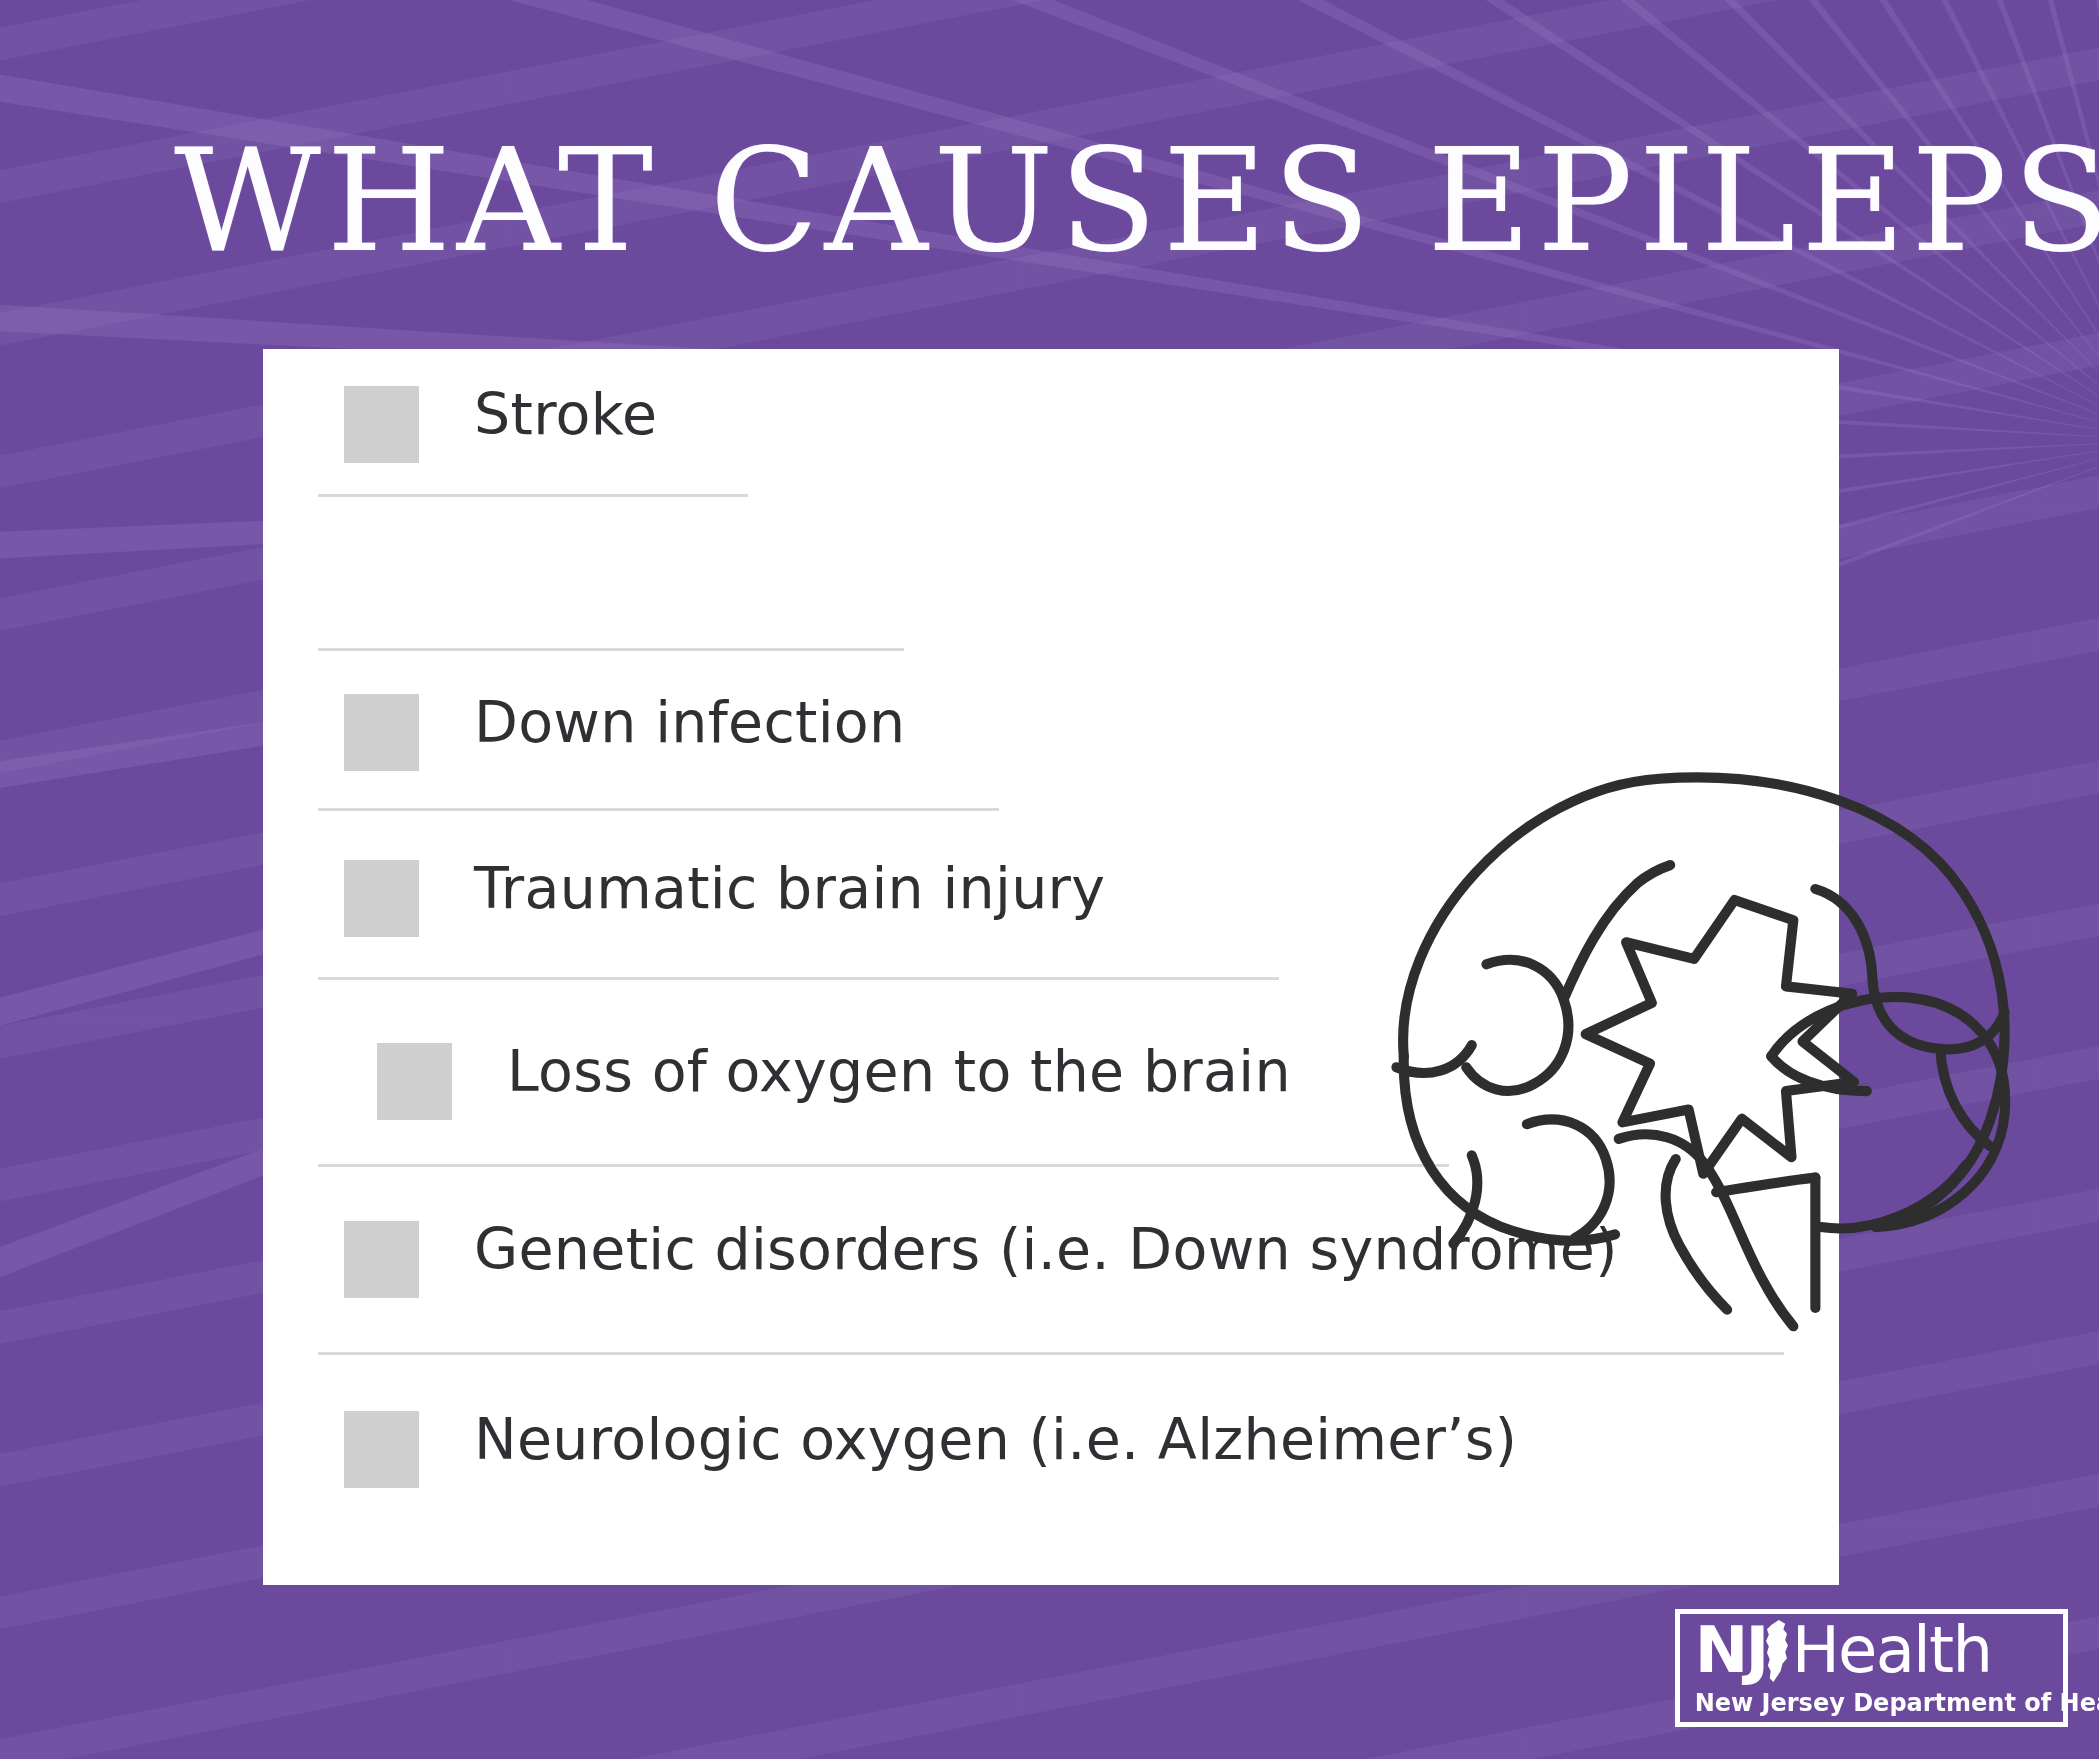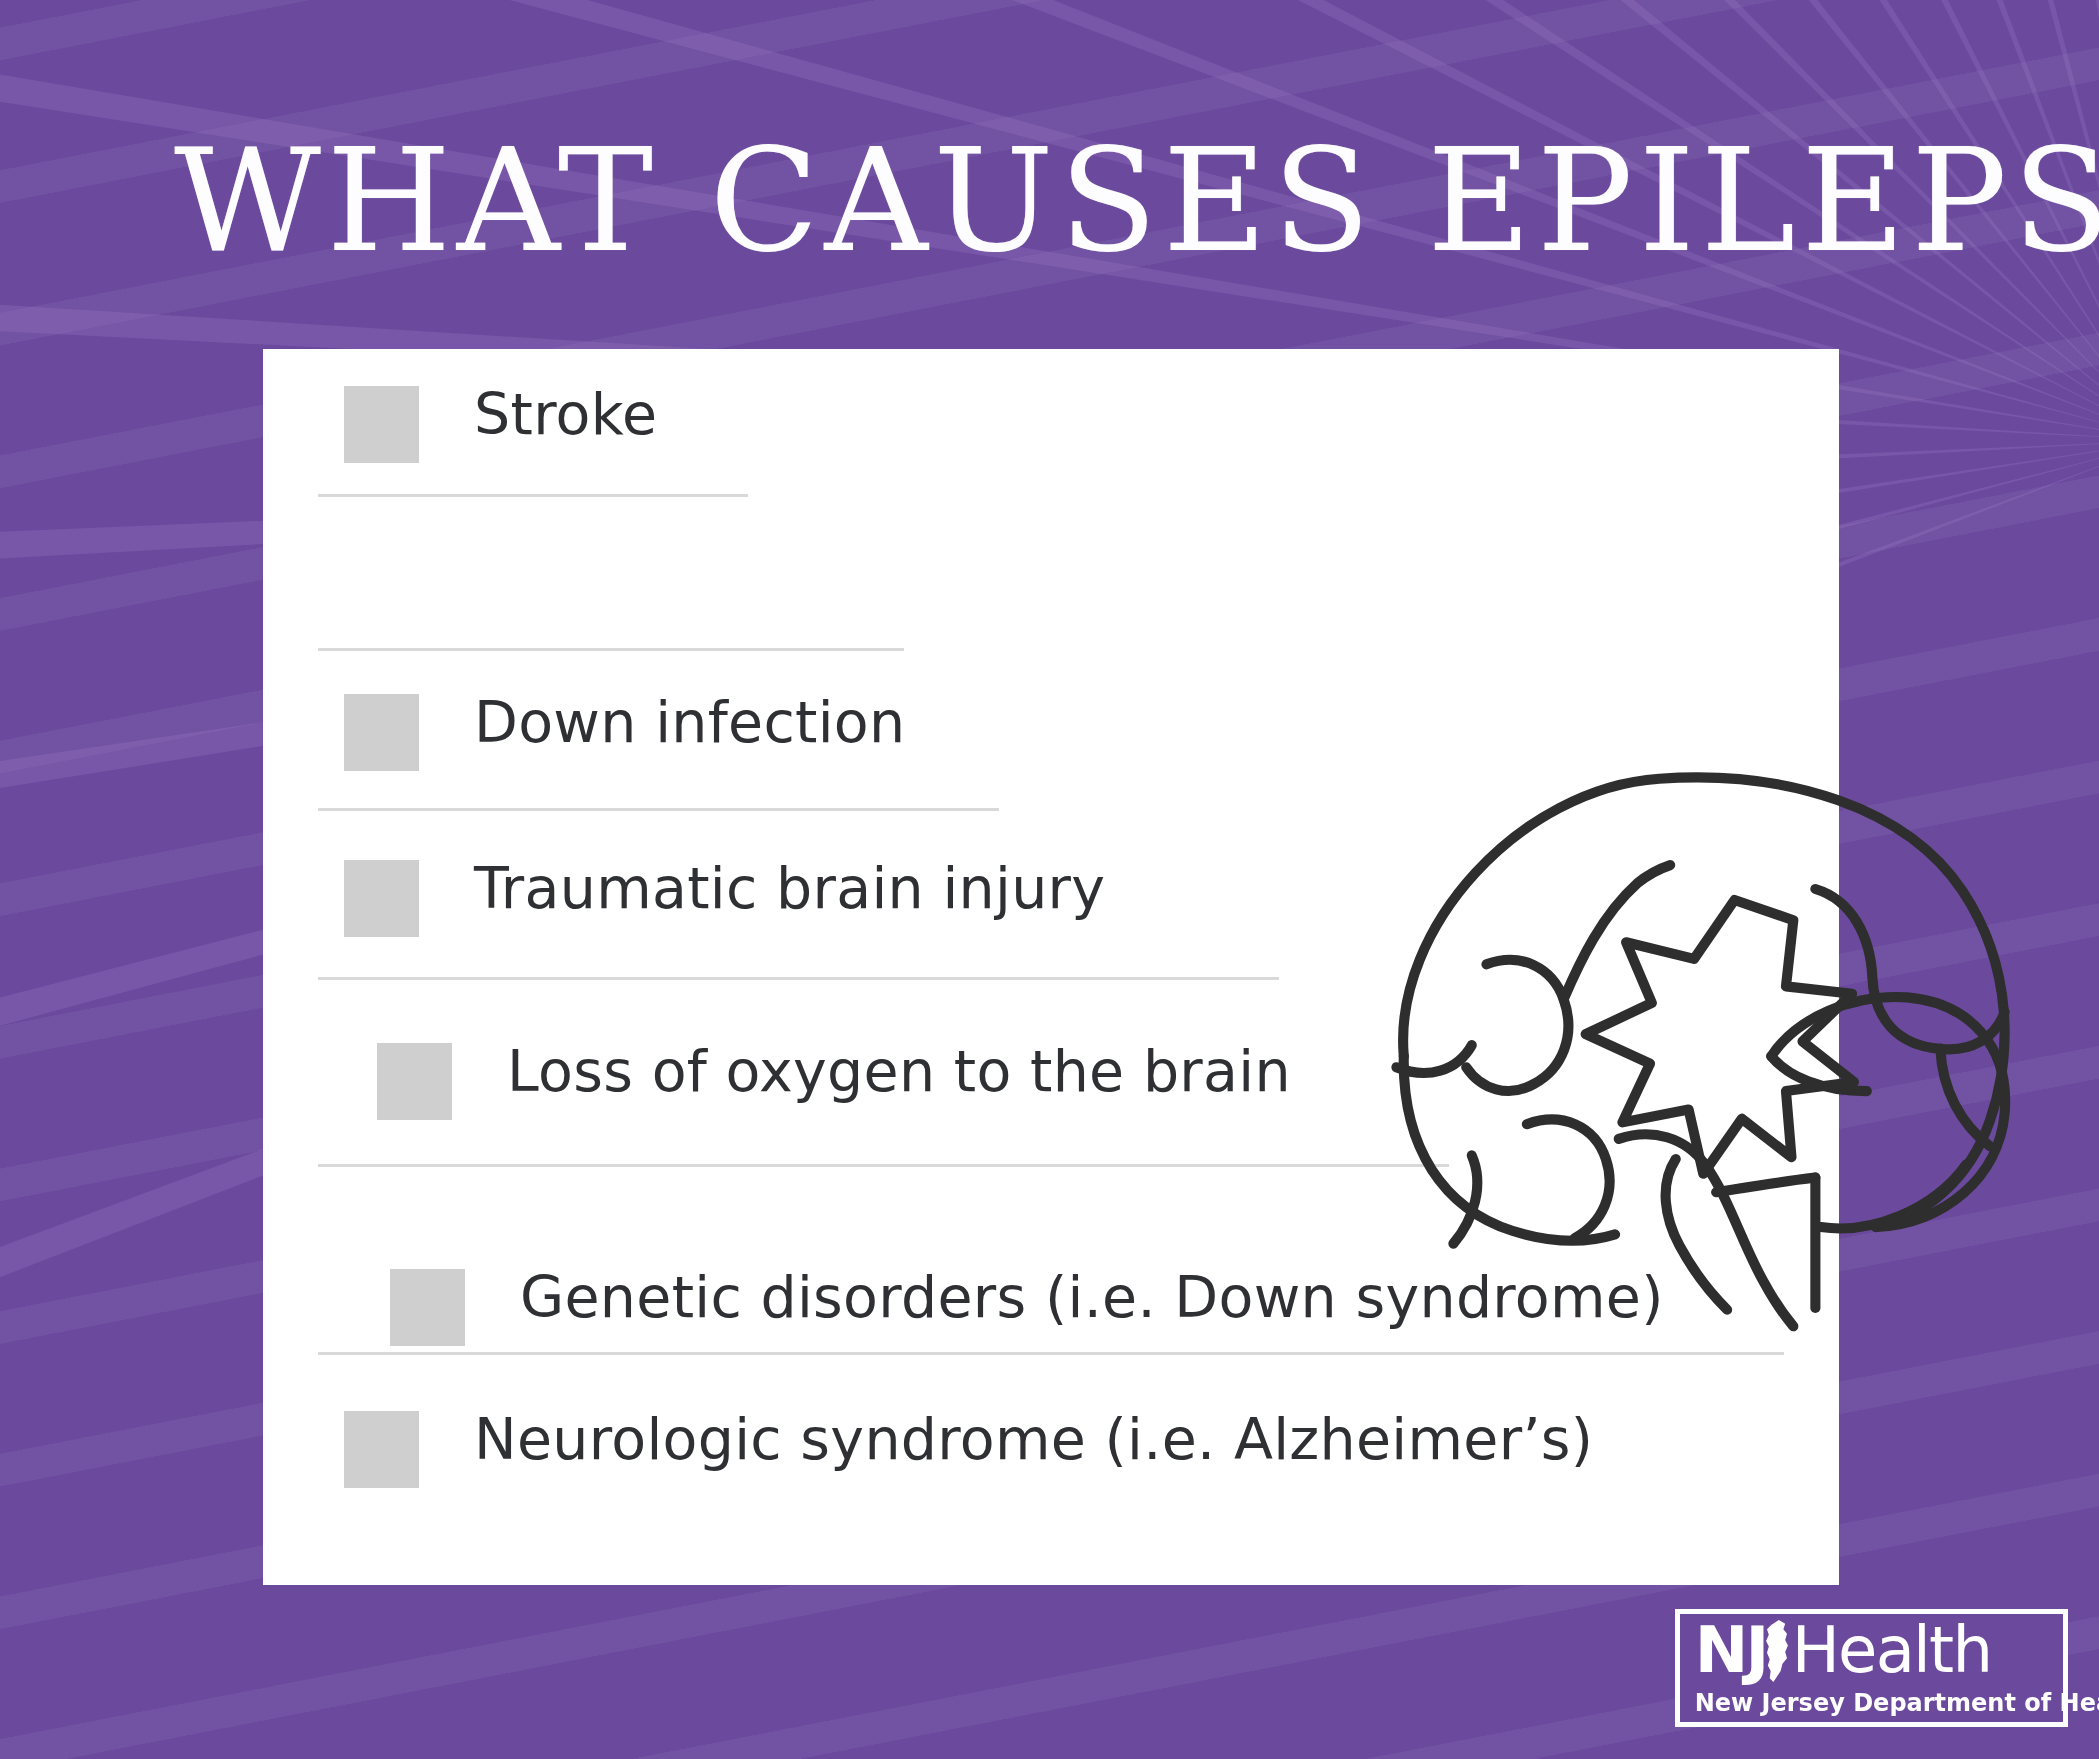--- a/index.html
+++ b/index.html
@@ -272,29 +272,29 @@
         <div class="row-label">Traumatic brain injury</div>
       </div>
       <div class="divider" style="top:628px; width:961px;"></div>
 
       <div class="row" style="top:694px;padding-left:33px;">
         <div class="checkbox"></div>
         <div class="row-label">Loss of oxygen to the brain</div>
       </div>
       <div class="divider" style="top:815px; width:1131px;"></div>
 
-      <div class="row" style="top:920px;margin-left:46px;">
+      <div class="row" style="top:872px;">
         <div class="checkbox"></div>
         <div class="row-label">Genetic disorders (i.e. Down syndrome)</div>
       </div>
       <div class="divider" style="top:1003px; width:1466px;"></div>
 
       <div class="row" style="top:1062px;">
         <div class="checkbox"></div>
-        <div class="row-label">Neurologic syndrome (i.e. Alzheimer’s)</div>
+        <div class="row-label">Neurologic oxygen (i.e. Alzheimer’s)</div>
       </div>
 
     </div>
 
     <svg class="brain" viewBox="0 0 800 640" aria-hidden="true">
       <g fill="none" stroke="#2e2e2e" stroke-width="11" stroke-linecap="round" stroke-linejoin="round">
 
         <path d="M 52 330
                  C 40 190, 180 38, 330 28
                  C 470 18, 600 60, 660 150

